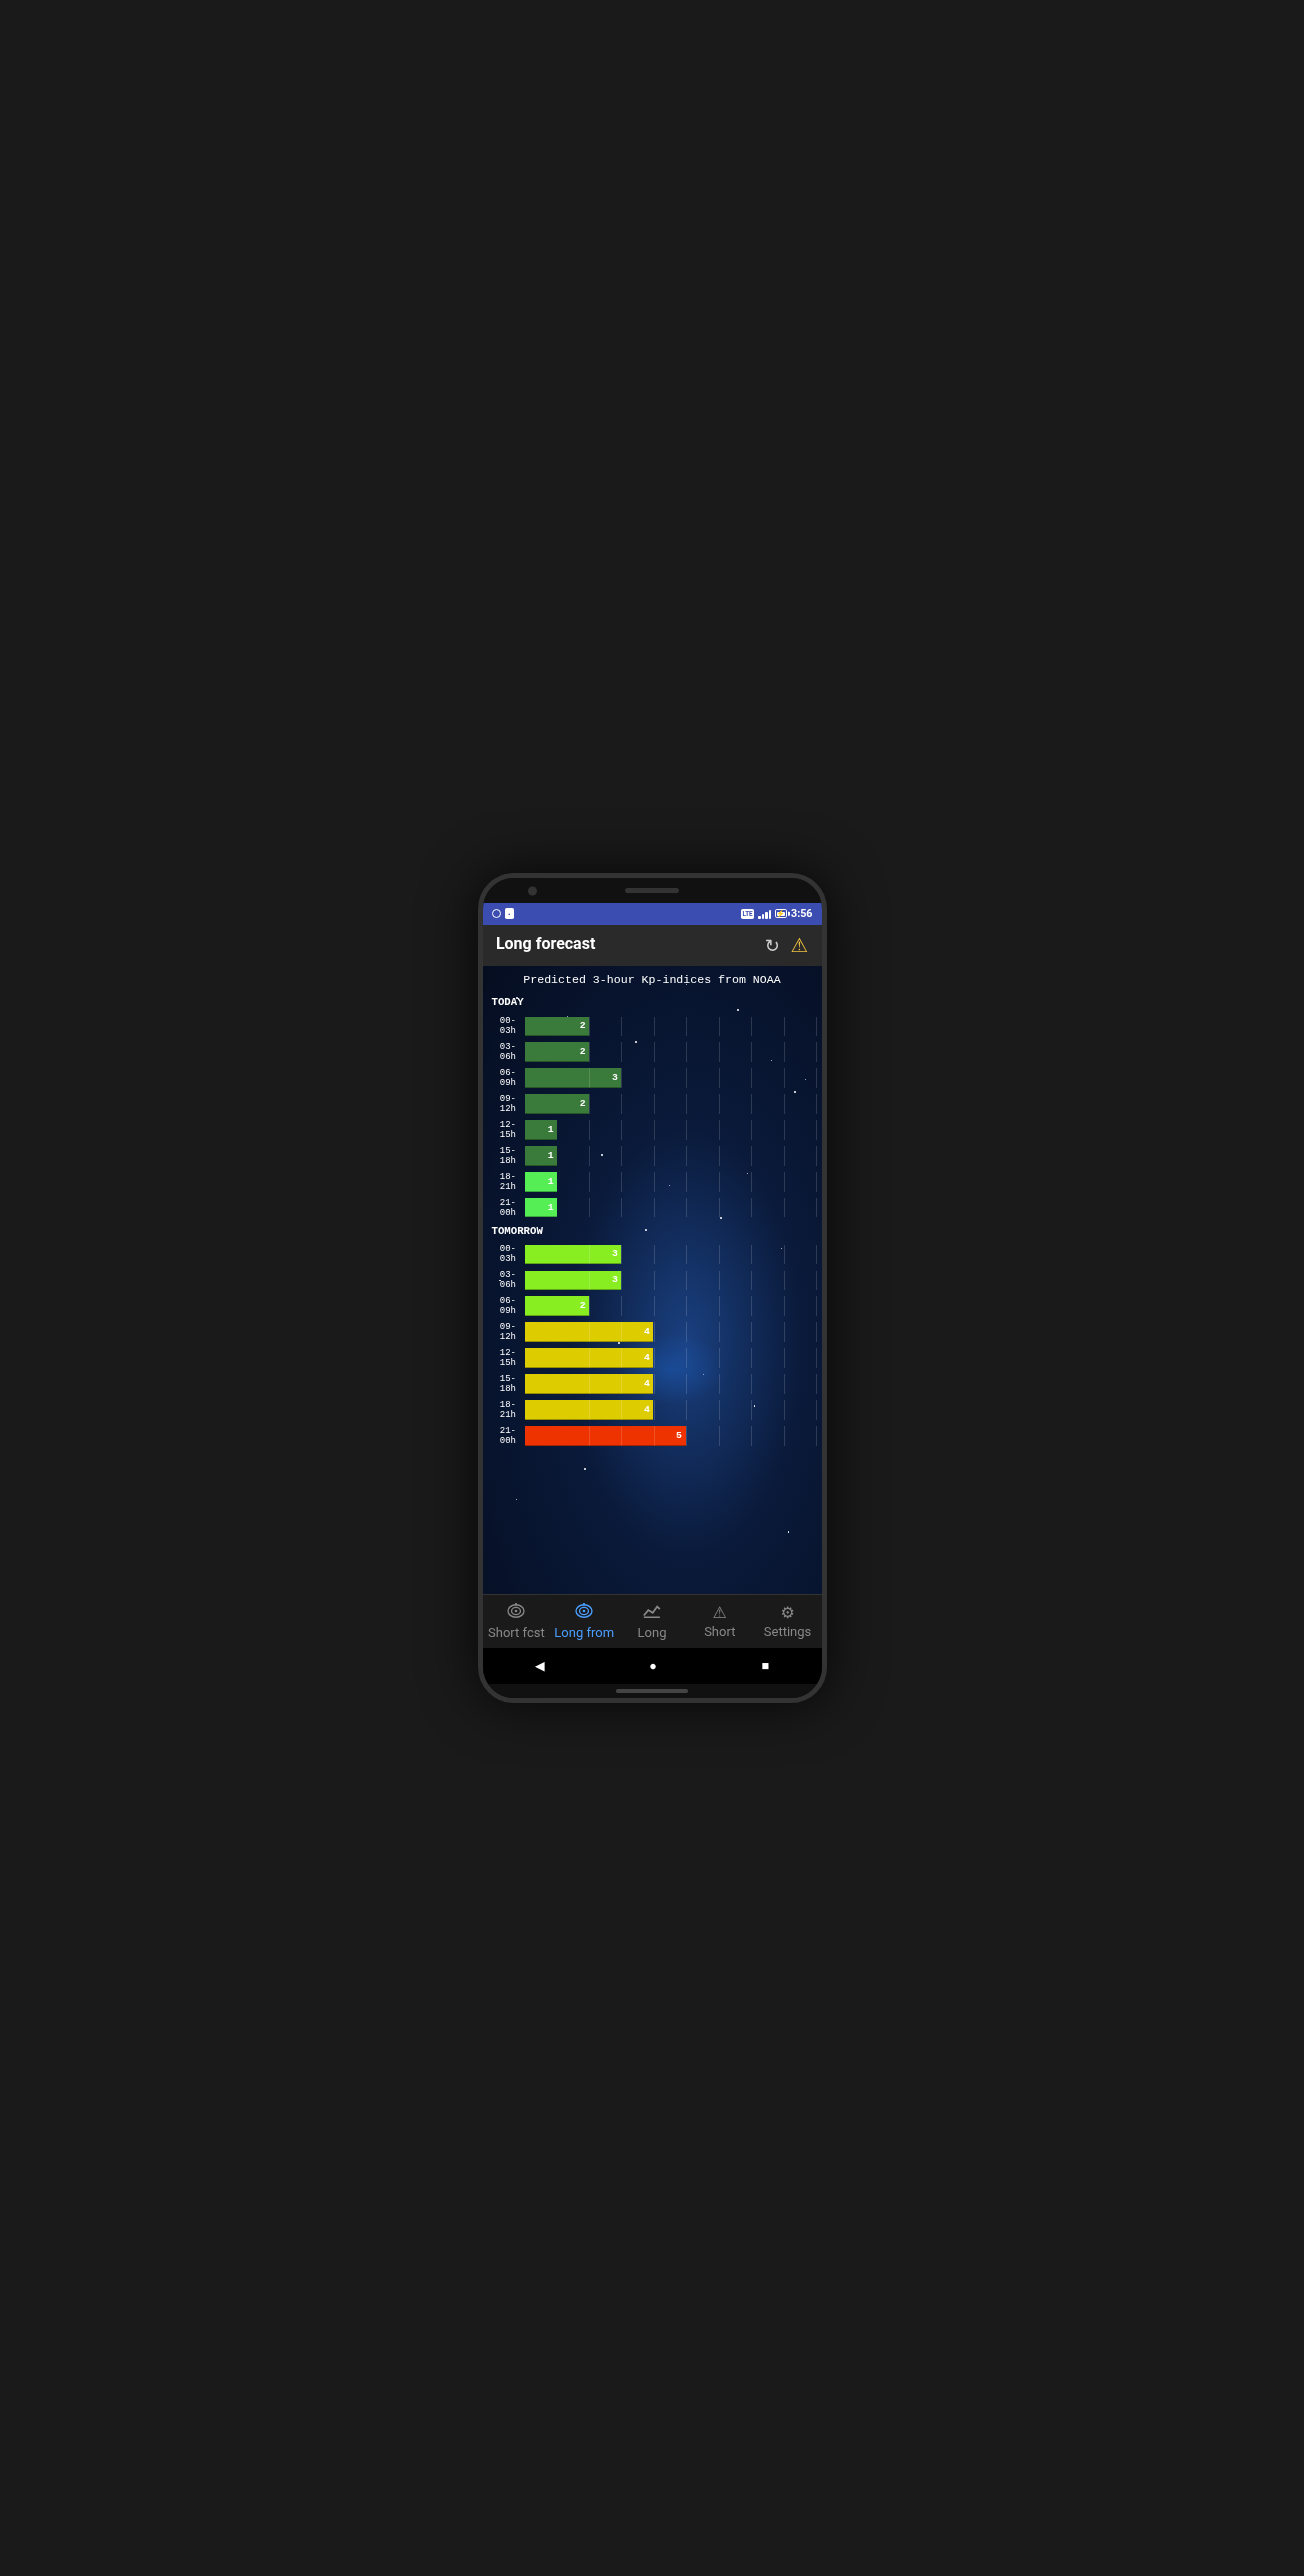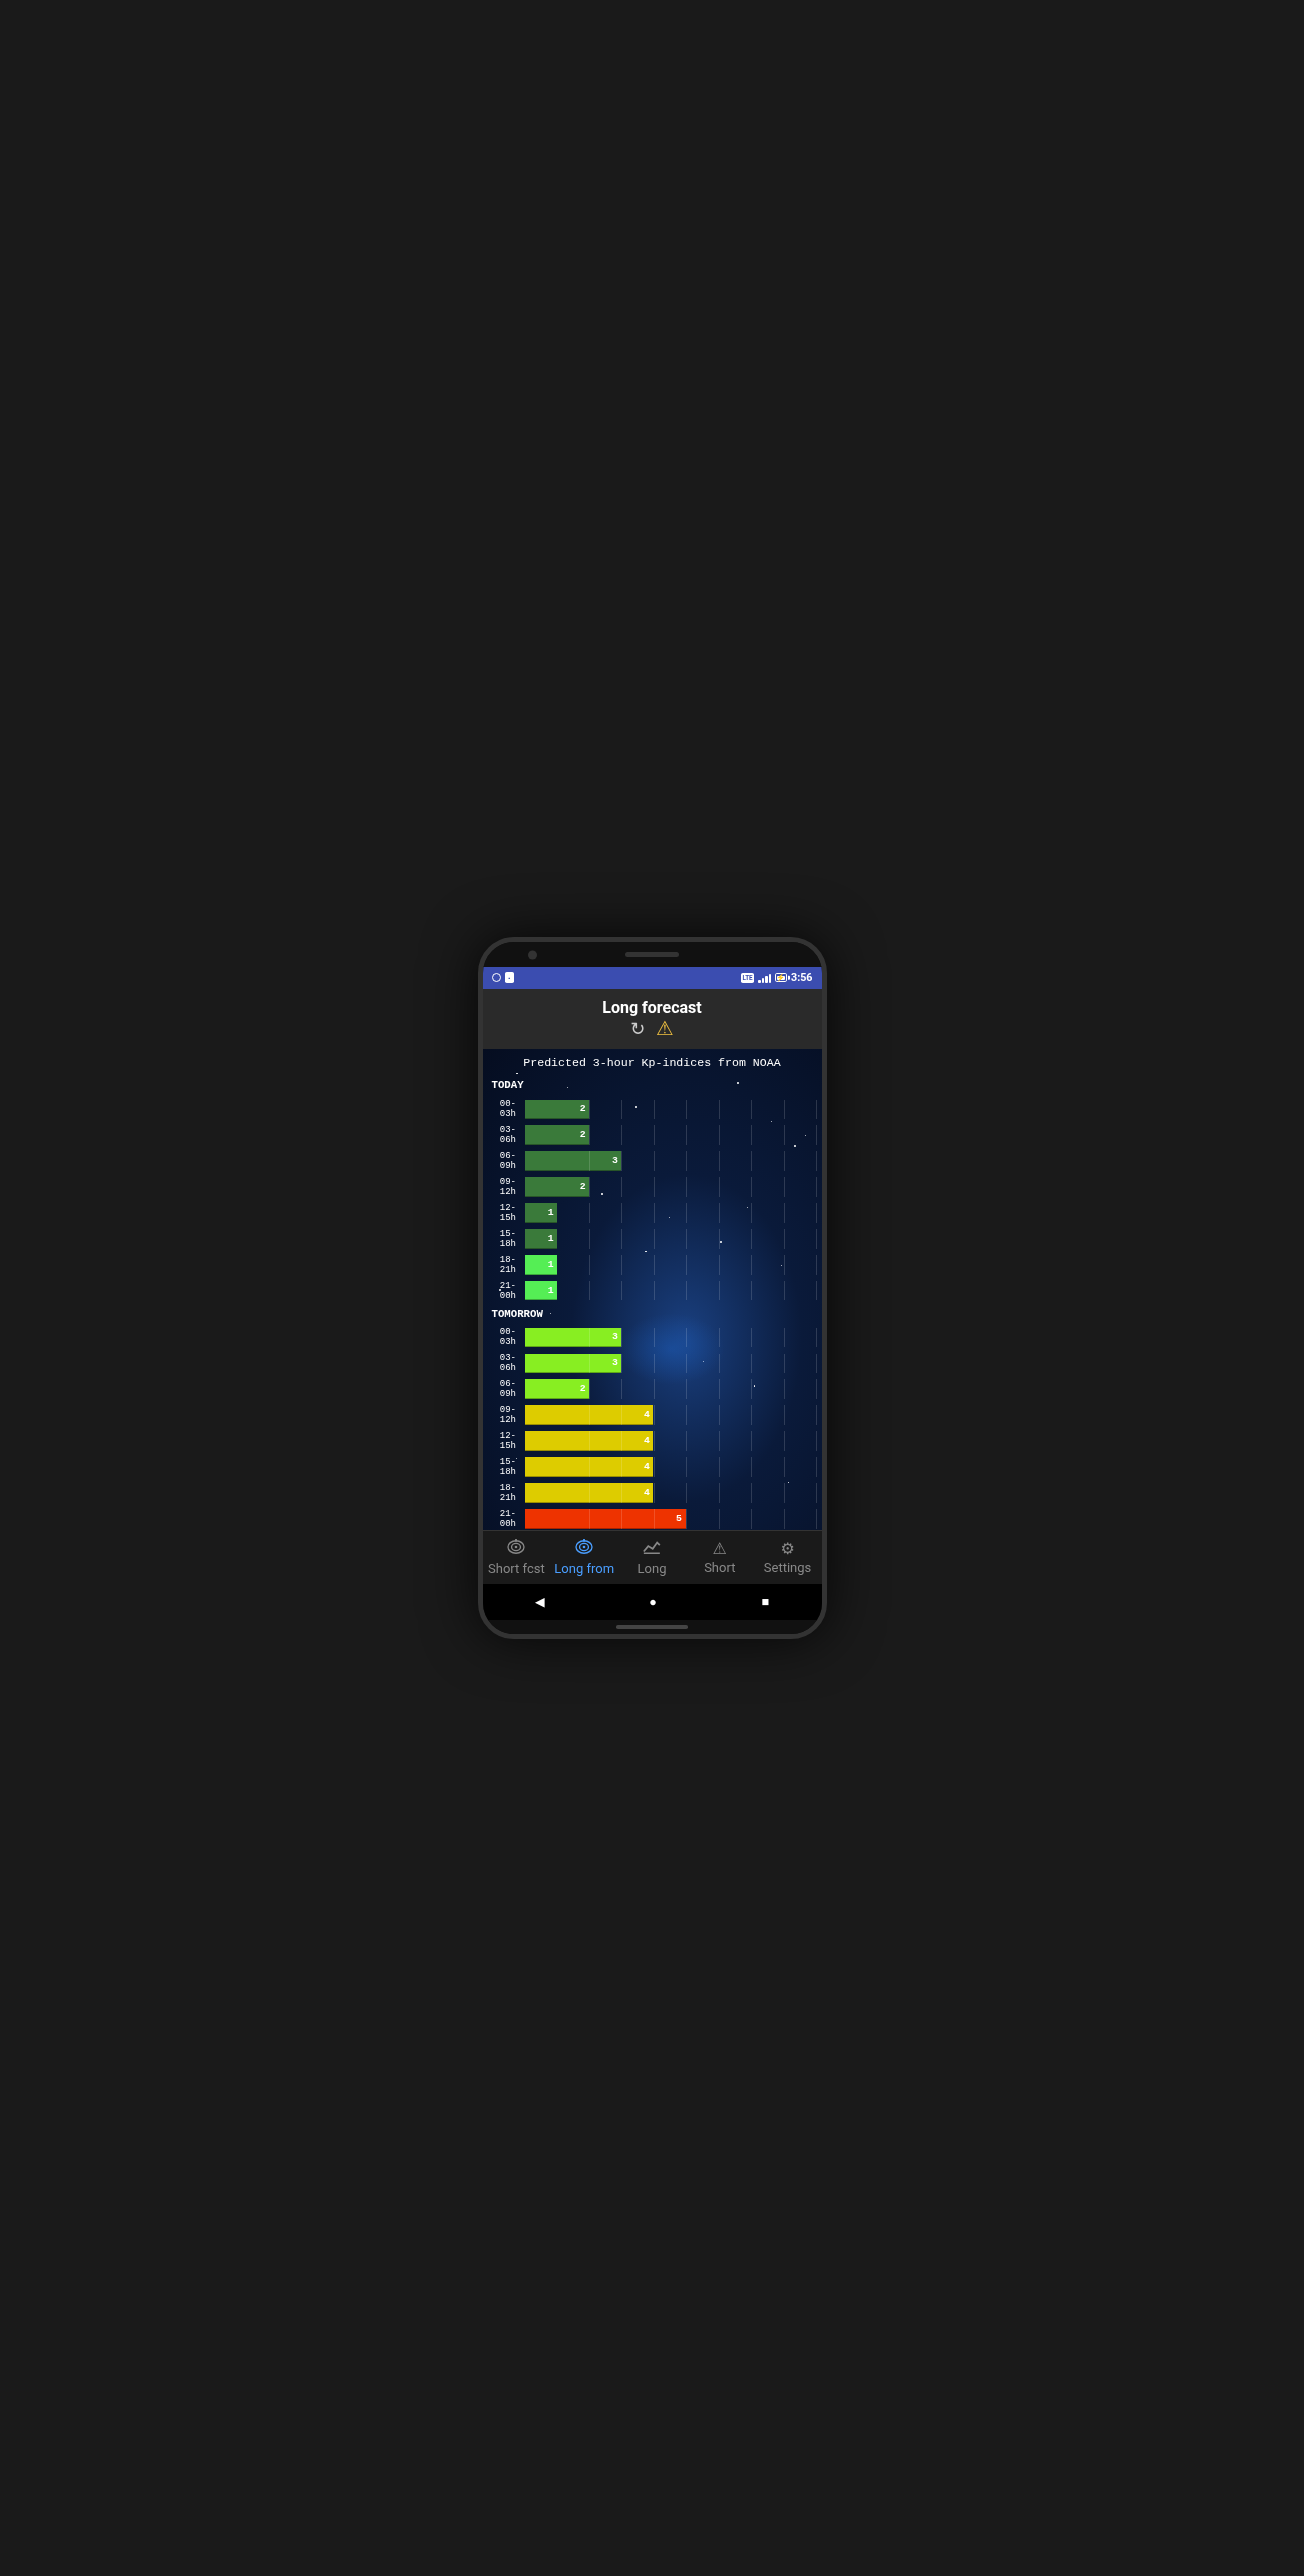--- a/index.html
+++ b/index.html
@@ -8,21 +8,21 @@
       background: #1a1a1a;
       display: flex;
       justify-content: center;
       align-items: center;
       min-height: 100vh;
       font-family: 'Roboto', Arial, sans-serif;
     }
 
     .phone-frame {
       width: 349px;
-      height: 702px;
+      height: 830px;
       background: #111;
       border-radius: 36px;
       border: 5.4px solid #333;
       overflow: hidden;
       position: relative;
       box-shadow: 0 0 54px rgba(0,0,0,0.8);
       display: flex;
       flex-direction: column;
     }
 
@@ -158,23 +158,22 @@
       font-size: 7.2px;
       font-weight: bold;
       z-index: 1;
     }
 
     .app-header {
       background: #2a2a2a;
       padding: 9px 13.4px;
       display: flex;
       justify-content: space-between;
-      align-items: center;
+      align-items: flex-start;
       flex-shrink: 0;
-      flex-direction: column;
     }
 
     .app-title {
       color: white;
       font-size: 16px;
       font-weight: bold;
     }
 
     .header-icons {
       display: flex;

